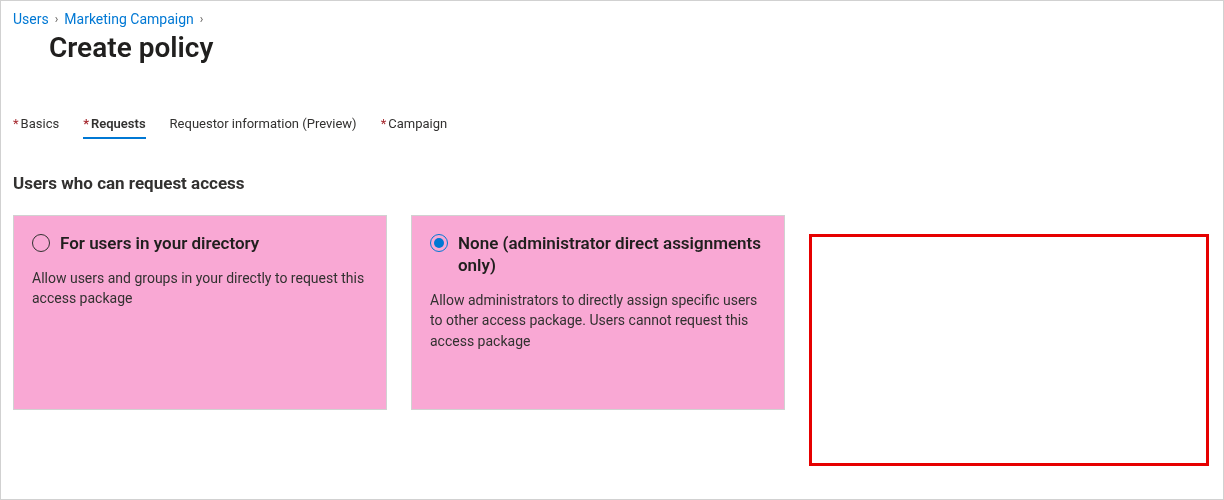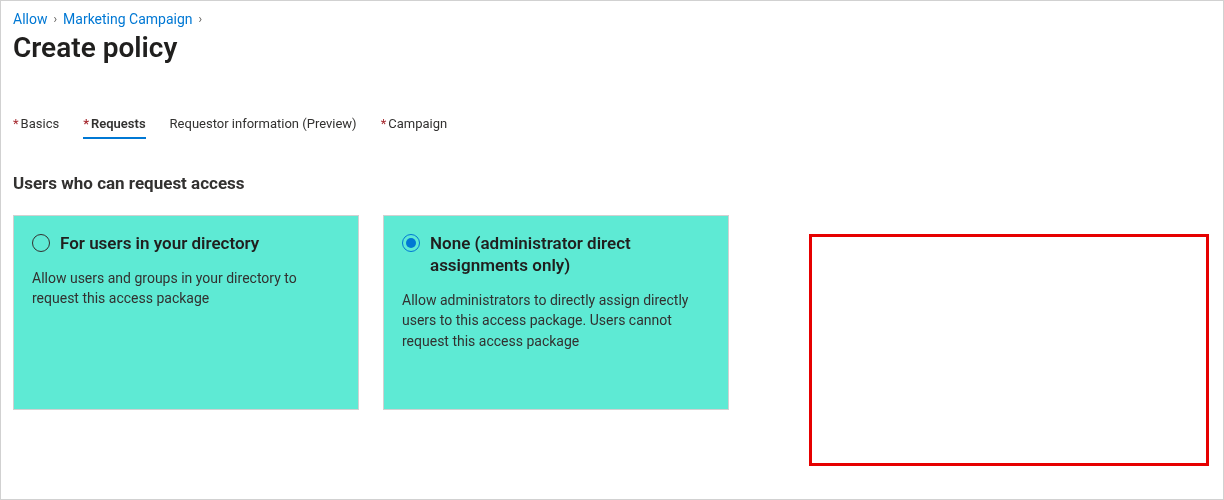--- a/index.html
+++ b/index.html
@@ -33,20 +33,21 @@
     .breadcrumb .chevron {
       color: #605e5c;
       font-size: 12px;
     }
     h1.page-title {
       font-size: 28px;
       font-weight: 600;
       color: #201f1e;
       margin-top: 2px;
       margin-bottom: 52px;
+      margin-left: 36px;
     }
     .tabs {
       display: flex;
       gap: 24px;
       border-bottom: none;
       margin-bottom: 36px;
     }
     .tab {
       font-size: 13px;
       color: #323130;
@@ -75,25 +76,25 @@
       font-size: 17px;
       color: #323130;
       margin-bottom: 22px;
       font-weight: 700;
     }
     .cards {
       display: flex;
       gap: 24px;
     }
     .card {
-      width: 346px;
+      width: 374px;
       min-height: 195px;
       border: 1px solid #d1d1d1;
       padding: 16px 18px 18px 18px;
-      background: #5eead4;
+      background: #f9a8d4;
     }
     .card-header {
       display: flex;
       align-items: flex-start;
       gap: 10px;
       margin-bottom: 14px;
     }
     .radio {
       width: 18px;
       height: 18px;
@@ -128,21 +129,21 @@
     .highlight {
       position: absolute;
       border: 3px solid #e60000;
       pointer-events: none;
     }
   </style>
 </head>
 <body>
 
 <nav class="breadcrumb">
-  <a href="#">Allow</a>
+  <a href="#">Users</a>
   <span class="chevron">›</span>
   <a href="#">Marketing Campaign</a>
   <span class="chevron">›</span>
 </nav>
 
 <h1 class="page-title">Create policy</h1>
 
 <div class="tabs">
   <div class="tab">
     <span class="asterisk">*</span><span>Basics</span>
@@ -159,28 +160,28 @@
 </div>
 
 <div class="section-title">Users who can request access</div>
 
 <div class="cards">
   <div class="card">
     <div class="card-header">
       <span class="radio"></span>
       <span class="card-title">For users in your directory</span>
     </div>
-    <div class="card-desc">Allow users and groups in your directory to request this access package</div>
+    <div class="card-desc">Allow users and groups in your directly to request this access package</div>
   </div>
 
 
   <div class="card">
     <div class="card-header">
       <span class="radio selected">
           <span class="radio-dot"></span>
         </span>
       <span class="card-title">None (administrator direct assignments only)</span>
     </div>
-    <div class="card-desc">Allow administrators to directly assign directly users to this access package. Users cannot request this access package</div>
+    <div class="card-desc">Allow administrators to directly assign specific users to other access package. Users cannot request this access package</div>
   </div>
 </div>
 
 <div class="highlight" style="left:808px; top:233px; width:400px; height:232px;"></div>
 
 </body></html>

